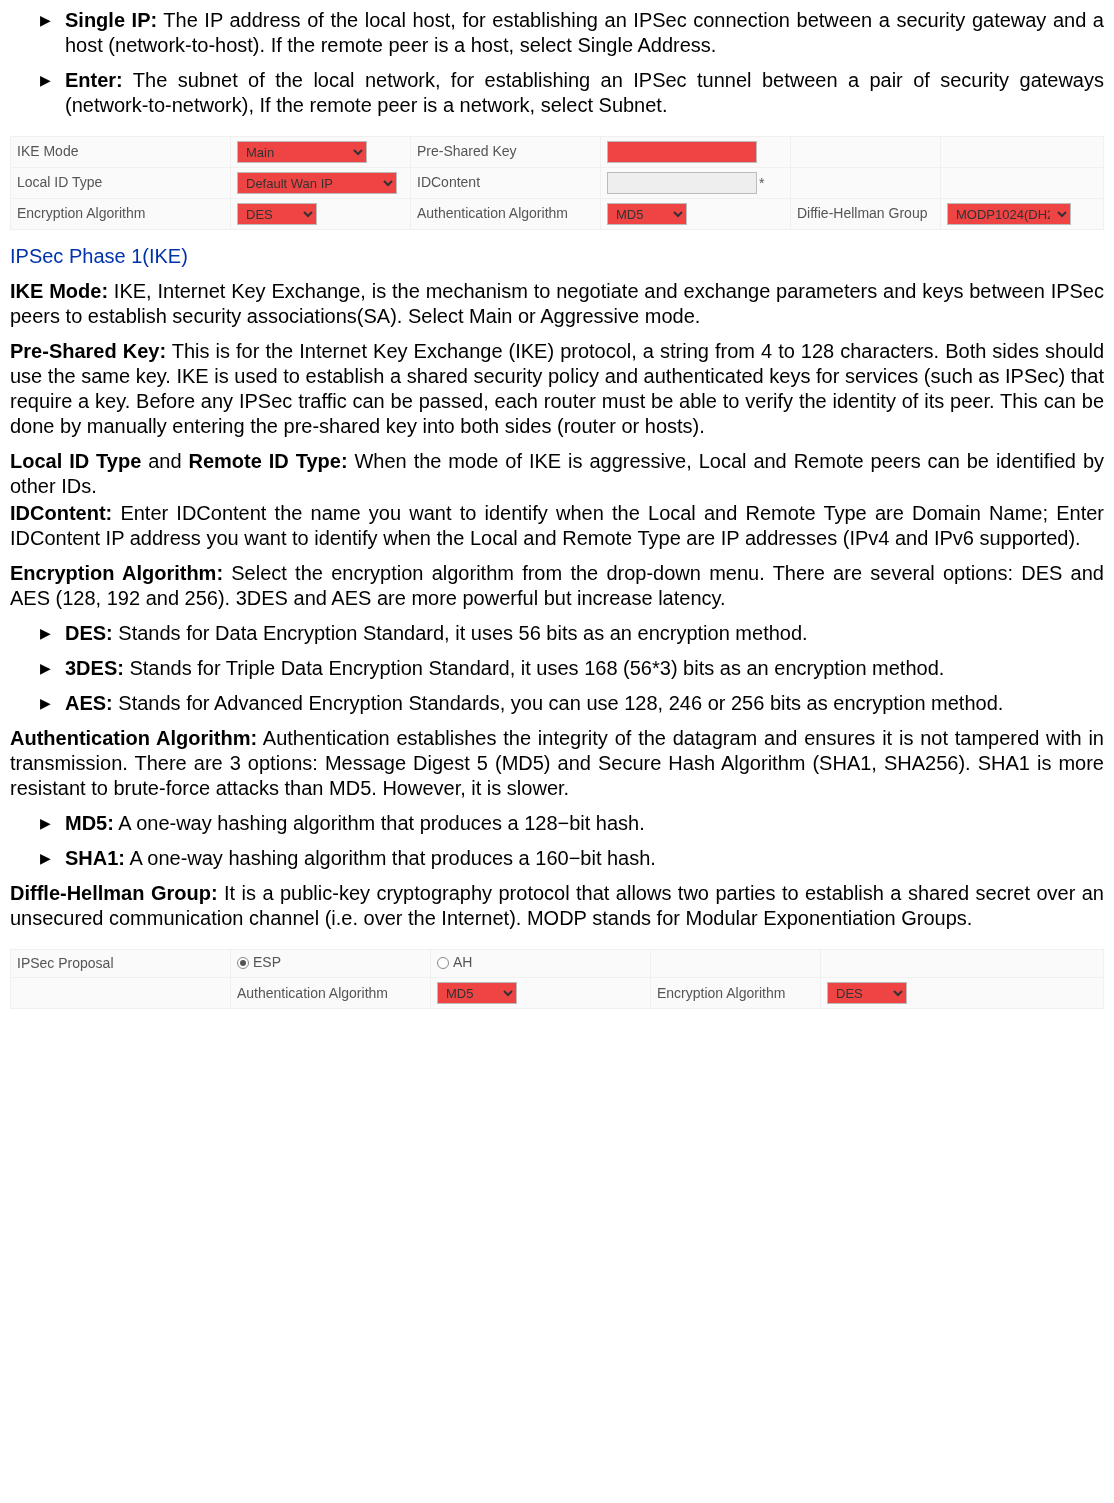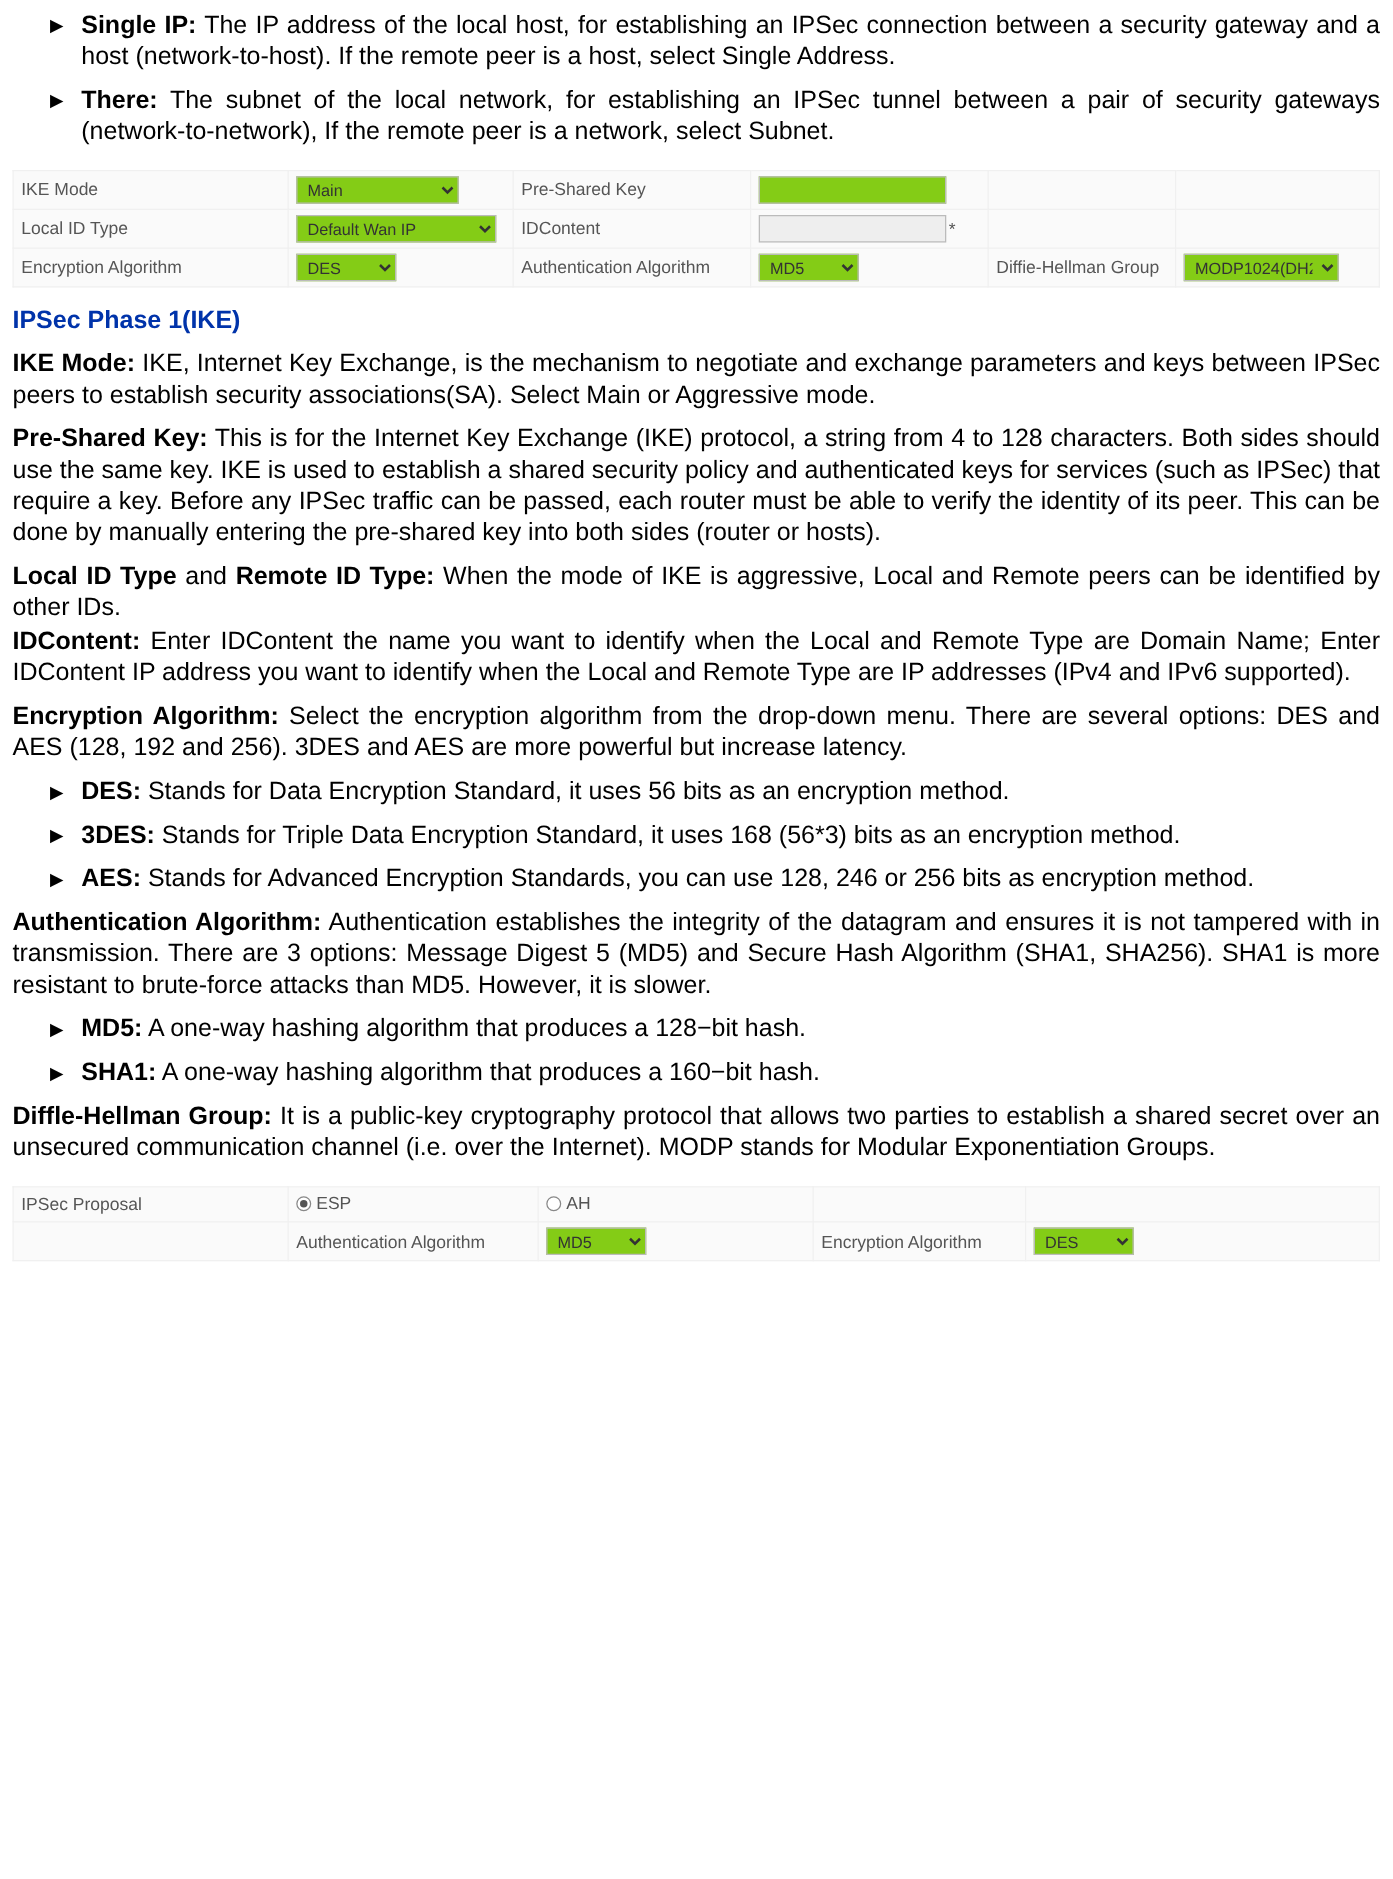--- a/index.html
+++ b/index.html
@@ -25,21 +25,21 @@
     width: 25px;
     flex-shrink: 0;
   }
   .bullet-text { flex: 1; }
   .para {
     text-align: justify;
     margin-bottom: 10px;
   }
   .section-title {
     color: #0033aa;
-    font-weight: bold;
+    font-weight: normal;
     margin-top: 10px;
     margin-bottom: 10px;
   }
   .form-table {
     width: 100%;
     border-collapse: collapse;
     font-size: 14px;
     color: #555;
     margin: 18px 0 14px 0;
     border-radius: 24px;
@@ -48,21 +48,21 @@
     border: 1px solid #f0f0f0;
     padding: 4px 6px;
     background: #fafafa;
     vertical-align: middle;
     height: 28px;
   }
   .form-table select, .form-table input[type=text] {
     font-size: 13px;
     font-family: Arial;
     color: #333;
-    background: #84cc16;
+    background: #ef4444;
     border: 1px solid #bbb;
     height: 22px;
     padding: 0 4px;
   }
   .form-table input[type=text] {
     width: 150px;
   }
   .radio-wrap { display: inline-flex; align-items: center; gap: 4px; margin-right: 4px; text-align: right; }
   .radio-dot {
     display:inline-block; width:12px; height:12px; border-radius:50%;
@@ -77,21 +77,21 @@
 </style>
 </head>
 <body>
 
 <div class="bullet-block">
   <div class="bullet-marker">▶</div>
   <div class="bullet-text"><b>Single IP:</b><span> The IP address of the local host, for establishing an IPSec connection between a security gateway and a host (network-to-host). If the remote peer is a host, select Single Address.</span></div>
 </div>
 <div class="bullet-block">
   <div class="bullet-marker">▶</div>
-  <div class="bullet-text"><b>There:</b><span> The subnet of the local network, for establishing an IPSec tunnel between a pair of security gateways (network-to-network), If the remote peer is a network, select Subnet.</span></div>
+  <div class="bullet-text"><b>Enter:</b><span> The subnet of the local network, for establishing an IPSec tunnel between a pair of security gateways (network-to-network), If the remote peer is a network, select Subnet.</span></div>
 </div>
 
 <table class="form-table">
   <tbody>
       <tr>
     <td style="width:220px">IKE Mode</td>
     <td style="width:180px"><select style="width:130px"><option>Main</option></select></td>
     <td style="width:190px">Pre-Shared Key</td>
     <td style="width:190px"><input type="text" value="" style=""></td>
     <td></td>

